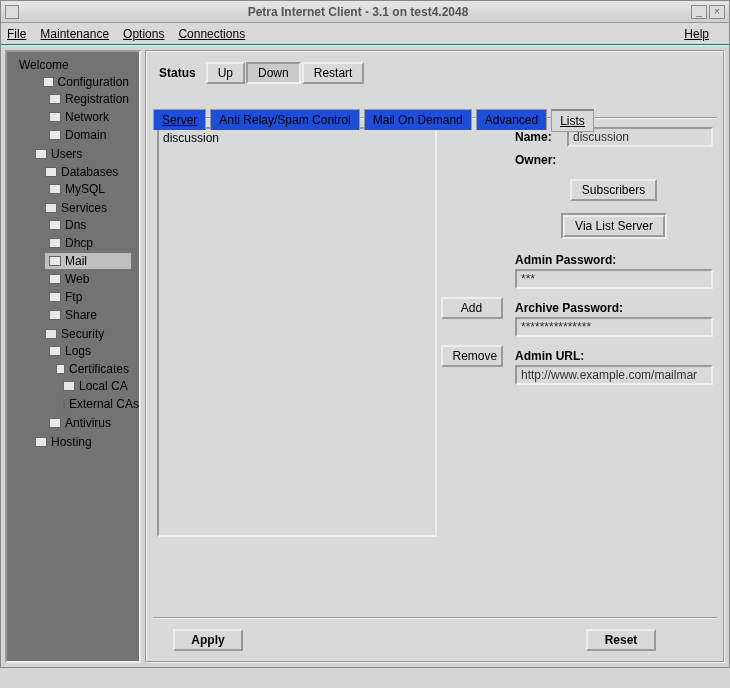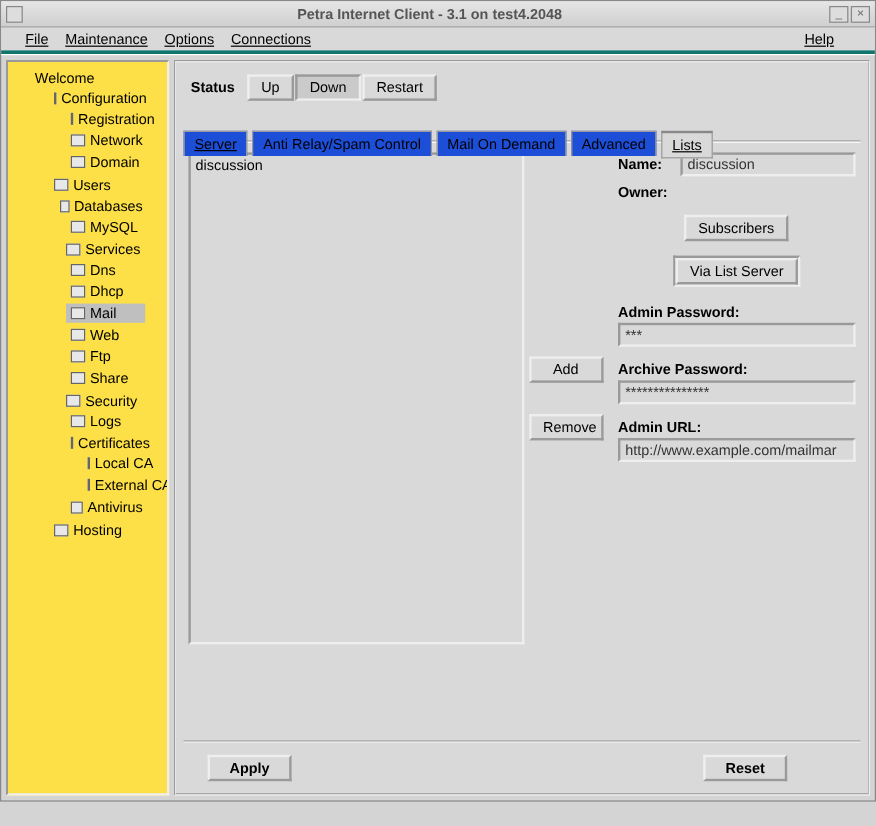--- a/index.html
+++ b/index.html
@@ -44,42 +44,42 @@
     margin-left: 2px;
     background: #ddd;
     font-size: 10px;
     line-height: 12px;
     text-align: center;
     color: #666;
   }
   .menubar {
     height: 22px;
     background: #d9d9d9;
-    border-bottom: 3px solid #0f766e;
+    border-bottom: 1px solid #0f766e;
     display: flex;
     align-items: center;
-    padding: 0 20px;
+    padding: 0 6px;
   }
   .menubar .menuitem {
     margin-right: 14px;
     cursor: default;
   }
   .menubar .menuitem u { text-decoration: underline; }
   .menubar .spacer { flex: 1; }
   .body {
     flex: 1;
     display: flex;
     border-top: 1px solid #fff;
   }
   .sidebar {
     width: 170px;
-    background: #fde047;
+    background: #737373;
     border: 2px inset #eee;
     margin: 4px 0 4px 4px;
-    padding: 4px 18px;
+    padding: 4px 8px;
     overflow: auto;
     text-align: right;
   }
   .tree ul { list-style: none; margin: 0; padding-left: 14px; }
   .tree { list-style: none; margin: 0; padding-left: 2px; }
   .tree li { padding: 1px 0; white-space: nowrap; }
   .node {
     display: flex; align-items: center;
     padding: 1px 2px;
     cursor: default;

